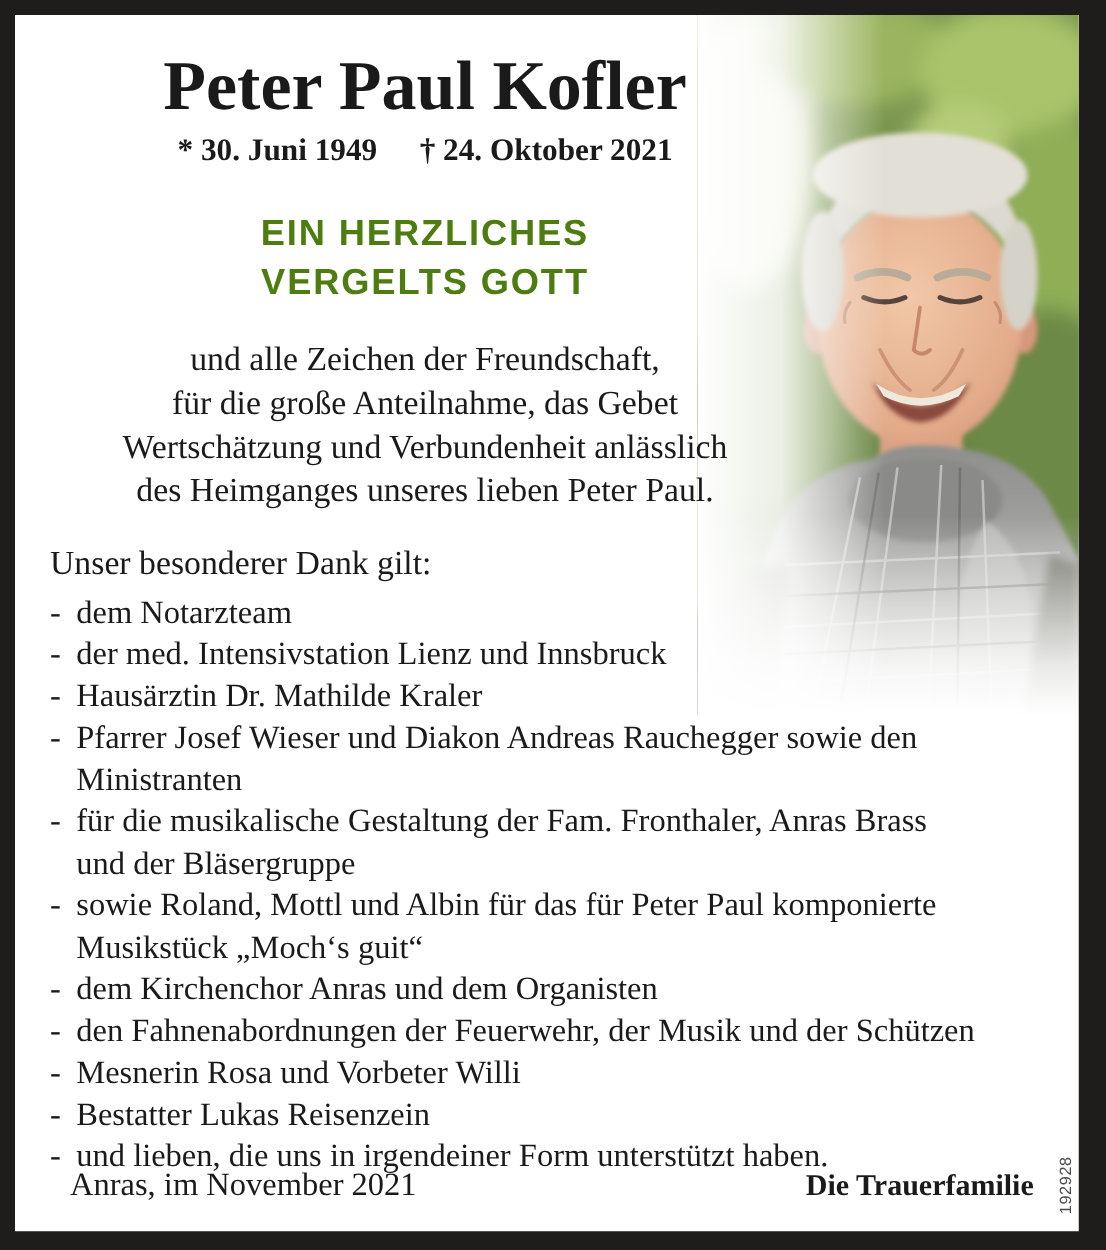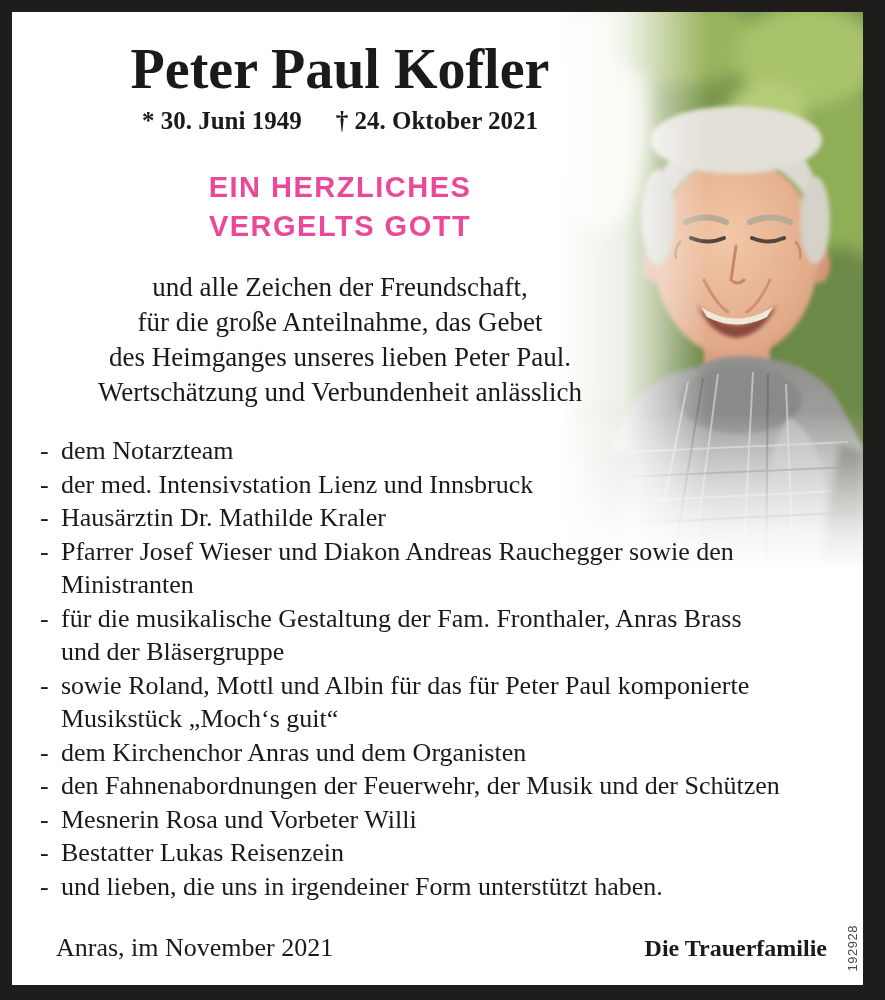--- a/index.html
+++ b/index.html
@@ -28,21 +28,21 @@
     font-family:"Liberation Serif", serif;letter-spacing:0px;
   }
   .dates{
     margin-top:6px;font-weight:bold;font-size:25px;line-height:30px;
     display:flex;justify-content:center;gap:34px;
   }
   .headline{
     margin-top:32px;
     font-family:"Liberation Sans", sans-serif;
     font-weight:700;font-size:29px;line-height:39px;letter-spacing:1.5px;
-    color:#ec4899;
+    color:#4d7c0f;
   }
   .intro{
     margin-top:24px;font-size:27px;line-height:35px;
   }
   .thanks{margin-top:24px;font-size:26px;line-height:33.5px;}
   .thanks-lead{margin-bottom:5px;font-size:27px;}
   .li{display:flex;align-items:flex-start;width:790px;}
   .dash{width:21px;flex:0 0 21px;}
   .li-text{white-space:pre-line;}
   .bottom-row{
@@ -182,26 +182,27 @@
       </div>
 
       <div class="headline">
         <div>EIN HERZLICHES</div>
         <div>VERGELTS GOTT</div>
       </div>
 
       <div class="intro">
         <div>und alle Zeichen der Freundschaft,</div>
         <div>für die große Anteilnahme, das Gebet</div>
+        <div>Wertschätzung und Verbundenheit anlässlich</div>
         <div>des Heimganges unseres lieben Peter Paul.</div>
-        <div>Wertschätzung und Verbundenheit anlässlich</div>
       </div>
     </div>
 
     <div class="thanks">
+      <div class="thanks-lead">Unser besonderer Dank gilt:</div>
 
       <div class="li">
         <span class="dash">-</span>
         <span class="li-text">dem Notarzteam</span>
       </div>
       <div class="li">
         <span class="dash">-</span>
         <span class="li-text">der med. Intensivstation Lienz und Innsbruck</span>
       </div>
       <div class="li">

